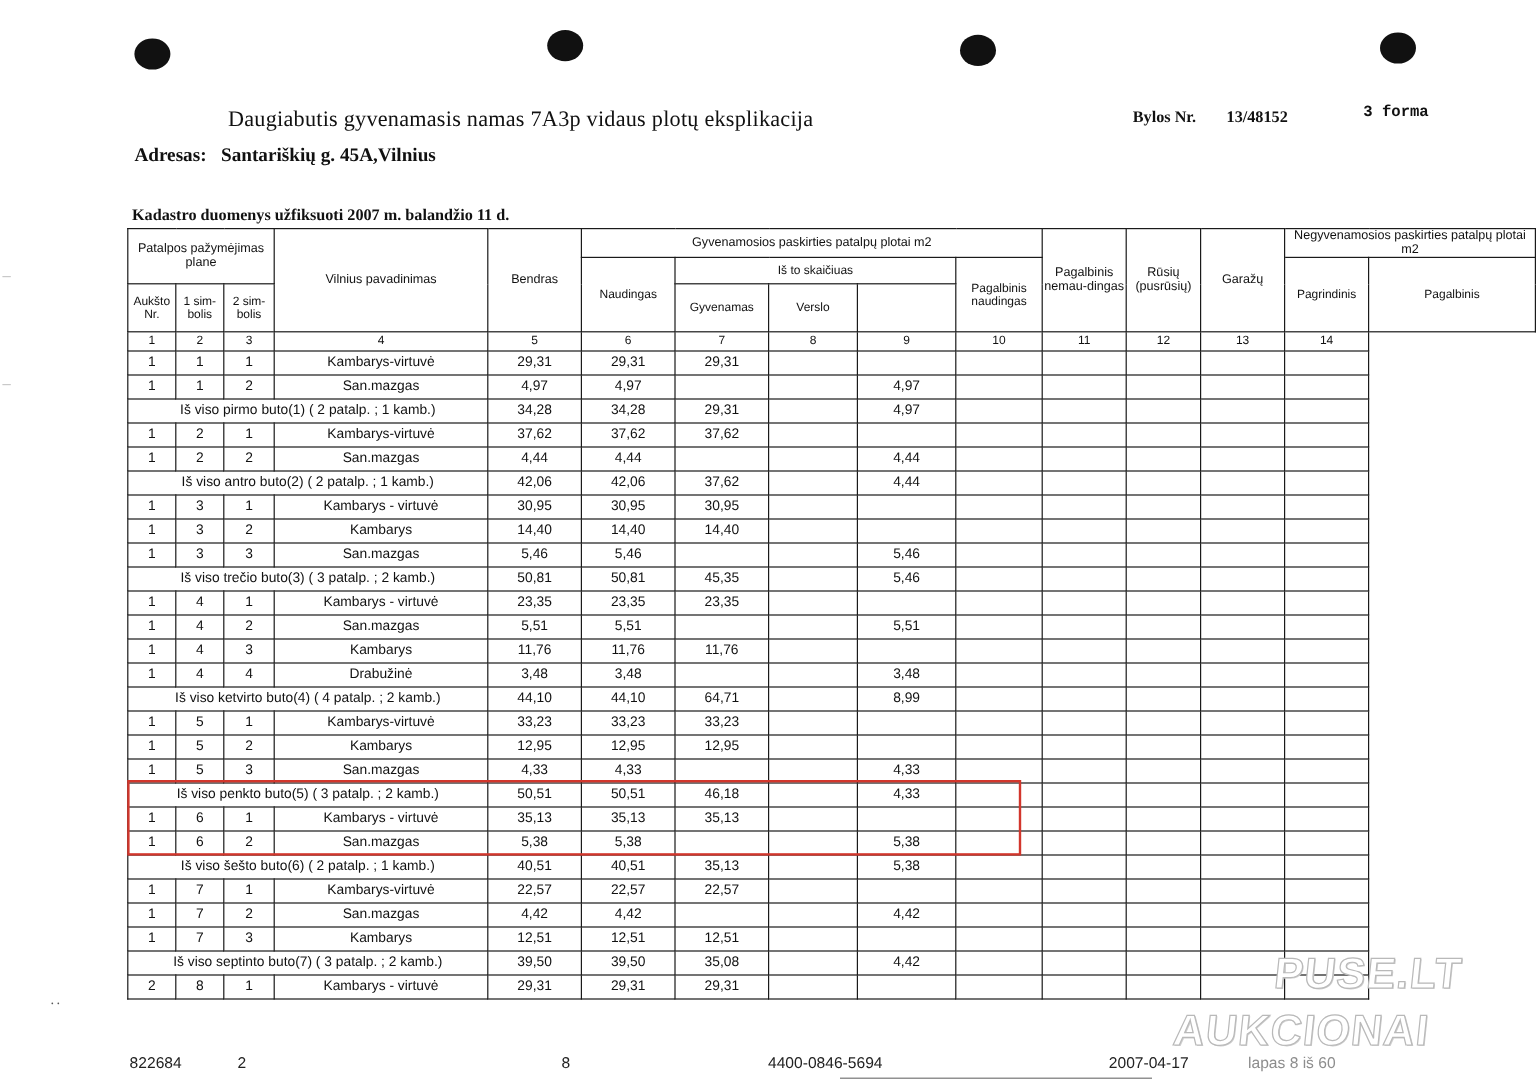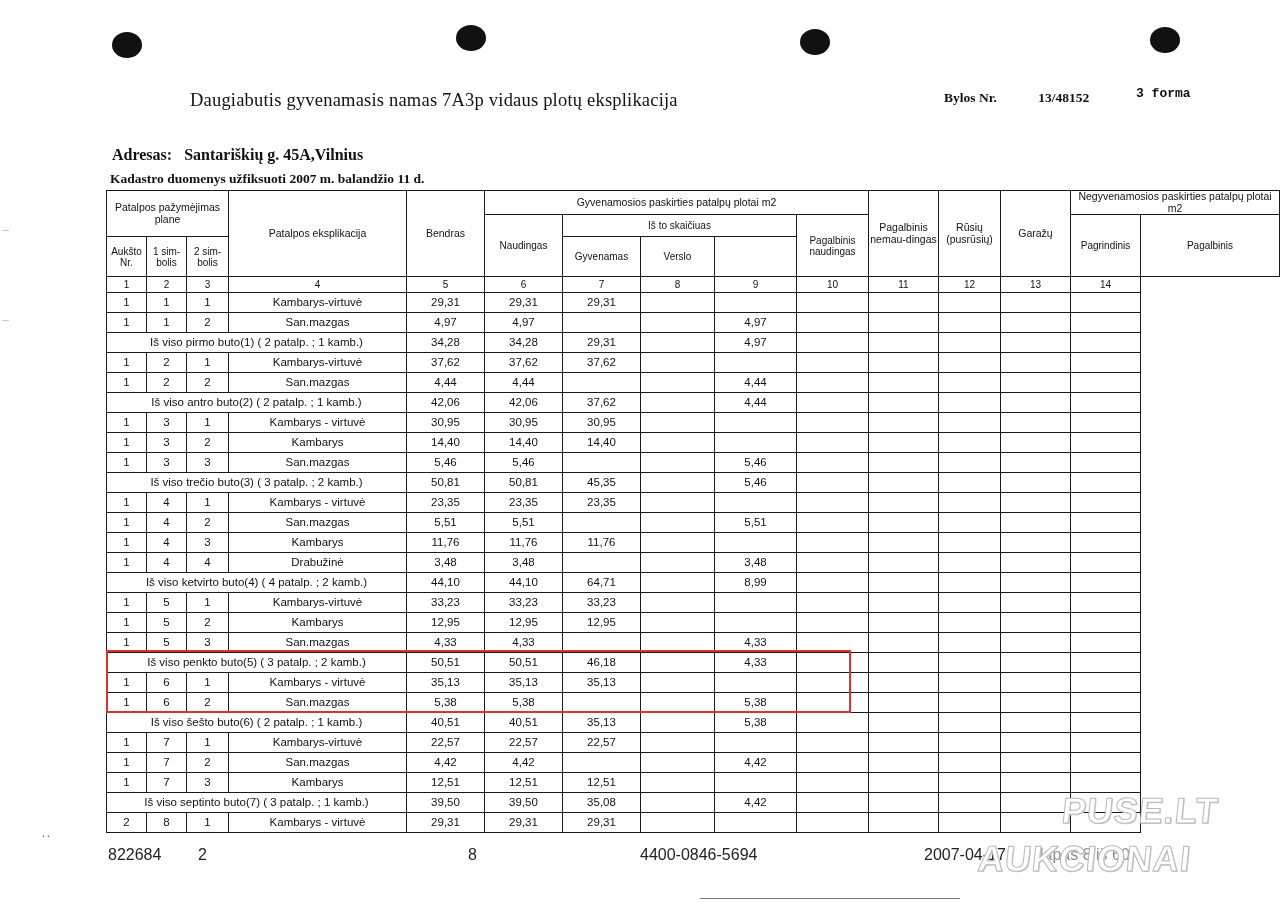--- a/index.html
+++ b/index.html
@@ -25,24 +25,24 @@
   .scan-mark{position:absolute;background:#c9c9c9;}
   .sm1{left:2px;top:230px;width:7px;height:1px;}
   .sm2{left:2px;top:320px;width:7px;height:1px;}
   .dots{position:absolute;left:42px;top:826px;font-size:12px;color:#555;letter-spacing:2px;}
 
   .title{
     position:absolute;left:190px;top:90px;
     font-size:18.5px;font-weight:normal;letter-spacing:.2px;
   }
   .bylos{position:absolute;left:944px;top:90px;font-size:13.5px;font-weight:bold;}
-  .bylos .num{margin-left:38px;}
+  .bylos .num{margin-left:22px;}
   .forma{position:absolute;left:1136px;top:86px;font-size:13px;font-weight:bold;font-family:Liberation Mono, monospace;}
 
-  .addr{position:absolute;left:112px;top:121px;font-size:16px;font-weight:bold;margin-top:25px;}
+  .addr{position:absolute;left:112px;top:121px;font-size:16px;font-weight:bold;}
   .unikalus{position:absolute;left:112px;top:147px;font-size:16px;font-weight:bold;}
   .kadastro{position:absolute;left:110px;top:171px;font-size:13.5px;font-weight:bold;}
 
   table.exp{
     position:absolute;left:106px;top:190px;
     border-collapse:collapse;
     table-layout:fixed;
     font-size:11px;
     font-family:"Liberation Sans", sans-serif;
   }
@@ -79,21 +79,21 @@
   .c12{width:70px;}
   .c13{width:70px;}
 
   .redbox{
     position:absolute;
     left:106px;top:650px;width:741px;height:59px;
     border:2px solid #d2362c;
     pointer-events:none;
   }
 
-  .footer{position:absolute;top:846px;font-size:16px;font-family:"Liberation Sans", sans-serif;color:#222;}
+  .footer{position:absolute;top:878px;font-size:13px;font-family:"Liberation Sans", sans-serif;color:#222;}
   .f1{left:108px;}
   .f2{left:198px;}
   .f3{left:468px;}
   .f4{left:640px;}
   .f5{left:884px;margin-left:40px;}
   .f6{left:1040px;color:#8d8d8d;}
 
   .bottom-line{position:absolute;left:700px;top:898px;width:260px;height:1px;background:#777;}
 
   .wm{
@@ -153,21 +153,21 @@
         <col class="c8">
         <col class="c9">
       <col class="c10">
         <col class="c11">
         <col class="c12">
         <col class="c13">
     </colgroup>
     <thead>
       <tr class="hdr">
         <td colspan="3" rowspan="2">Patalpos pažymėjimas plane</td>
-        <td rowspan="3">Patalpos eksplikacija</td>
+        <td rowspan="3">Vilnius pavadinimas</td>
         <td rowspan="3">Bendras</td>
         <td colspan="5">Gyvenamosios paskirties patalpų plotai m2</td>
         <td rowspan="3">Pagalbinis nemau-dingas</td>
         <td rowspan="3">Rūsių (pusrūsių)</td>
         <td rowspan="3">Garažų</td>
         <td colspan="2">Negyvenamosios paskirties patalpų plotai m2</td>
       </tr>
       <tr class="hdr-small" style="height:22px;">
         <td rowspan="2">Naudingas</td>
         <td colspan="3">Iš to skaičiuas</td>
@@ -576,21 +576,21 @@
           <td>12,51</td>
           <td></td>
           <td></td>
           <td></td>
           <td></td>
           <td></td>
           <td></td>
           <td></td>
         </tr>
         <tr class="sumrow">
-          <td colspan="4" class="sum-cell">Iš viso septinto buto(7) ( 3 patalp. ; 1 kamb.)</td>
+          <td colspan="4" class="sum-cell">Iš viso septinto buto(7) ( 3 patalp. ; 2 kamb.)</td>
           <td>39,50</td>
           <td>39,50</td>
           <td>35,08</td>
           <td></td>
           <td>4,42</td>
           <td></td>
           <td></td>
           <td></td>
           <td></td>
           <td></td>

